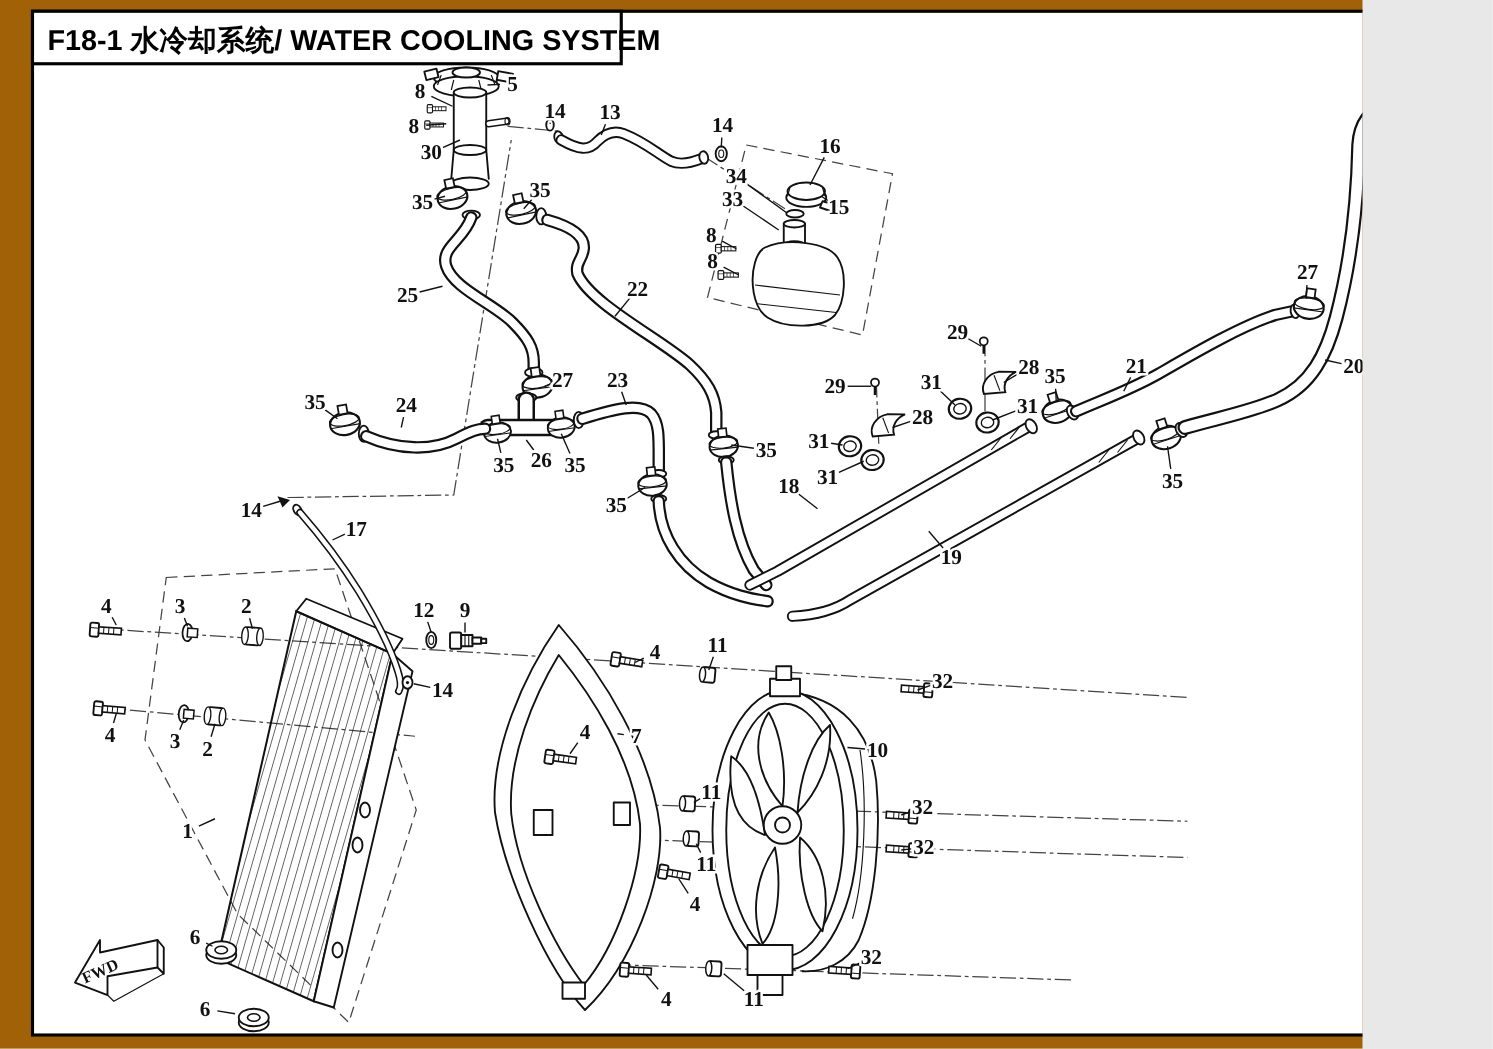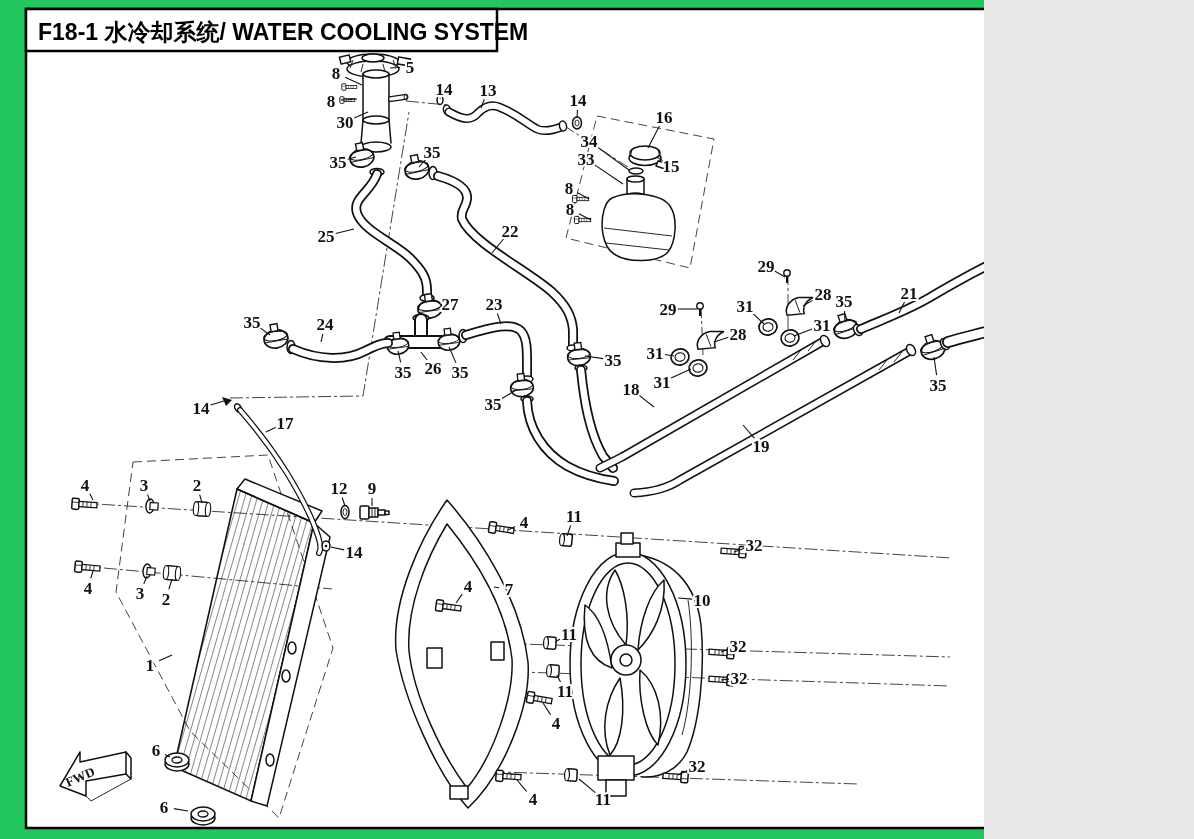--- a/index.html
+++ b/index.html
@@ -1,16 +1,16 @@
 <!DOCTYPE html>
 <html><head>
 <meta charset="utf-8">
 <style>
   html,body{margin:0;padding:0;background:#e8e8e8}
-  .page{position:relative;width:984px;height:839px;background:#22c55e;font-family:"Liberation Sans",sans-serif;overflow:hidden}
+  .page{position:relative;width:1090px;height:839px;background:#a16207;font-family:"Liberation Sans",sans-serif;overflow:hidden}
   svg{display:block}
   .ink{stroke:#111;fill:none;stroke-width:1.5;stroke-linecap:round;stroke-linejoin:round}
   .inkf{stroke:#111;fill:#fff;stroke-width:1.5;stroke-linejoin:round}
   .thin{stroke:#111;fill:none;stroke-width:0.9}
   .dash{stroke:#444;fill:none;stroke-width:1;stroke-dasharray:9 5}
   .dashdot{stroke:#444;fill:none;stroke-width:1;stroke-dasharray:13 3 3 3}
   .to{stroke:#111;fill:none;stroke-linecap:round;stroke-linejoin:round}
   .ti{stroke:#fff;fill:none;stroke-linecap:round;stroke-linejoin:round}
   .sw14{stroke-width:14}.sw12{stroke-width:12}.sw10{stroke-width:10}.sw9{stroke-width:9}
   .sw85{stroke-width:8.5}.sw65{stroke-width:6.5}.sw6{stroke-width:6}.sw35{stroke-width:3.5}

